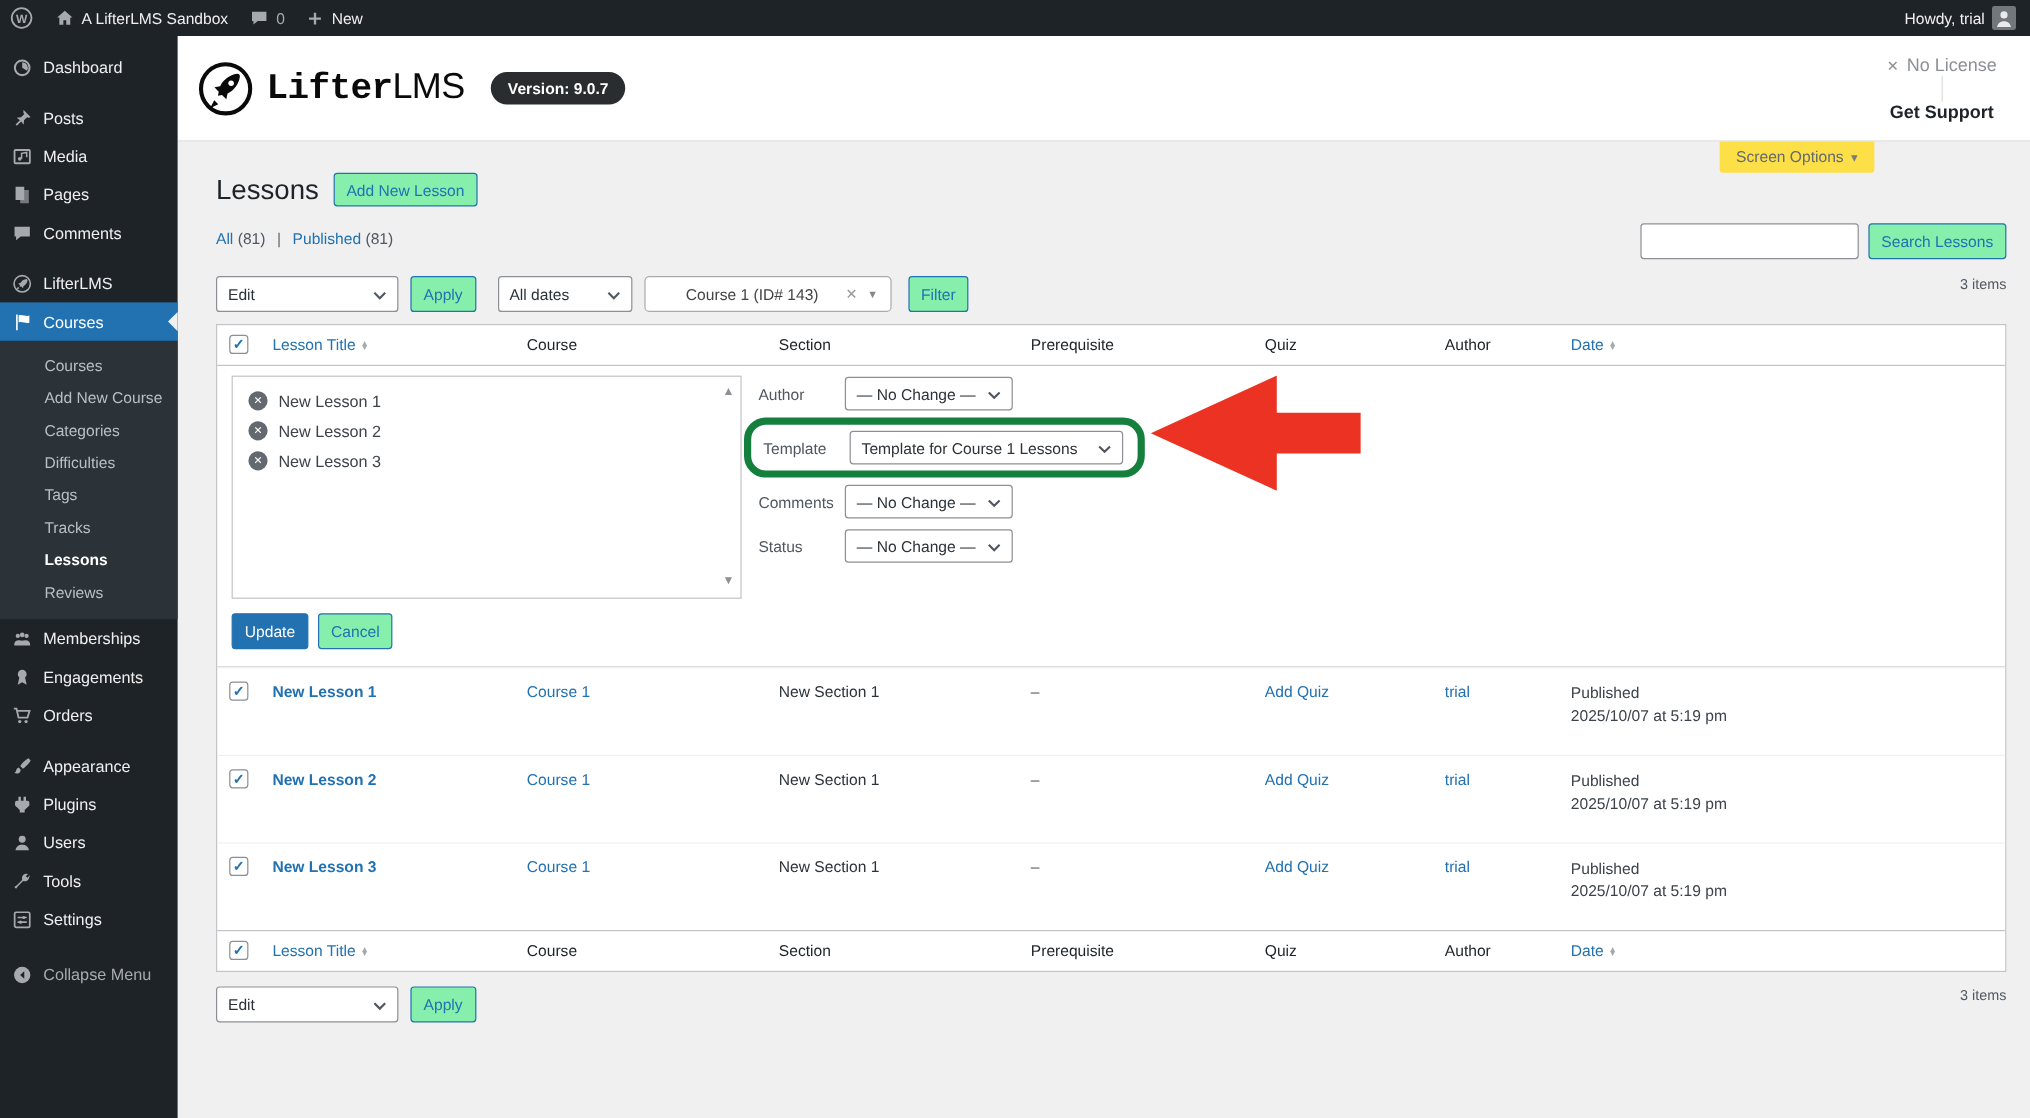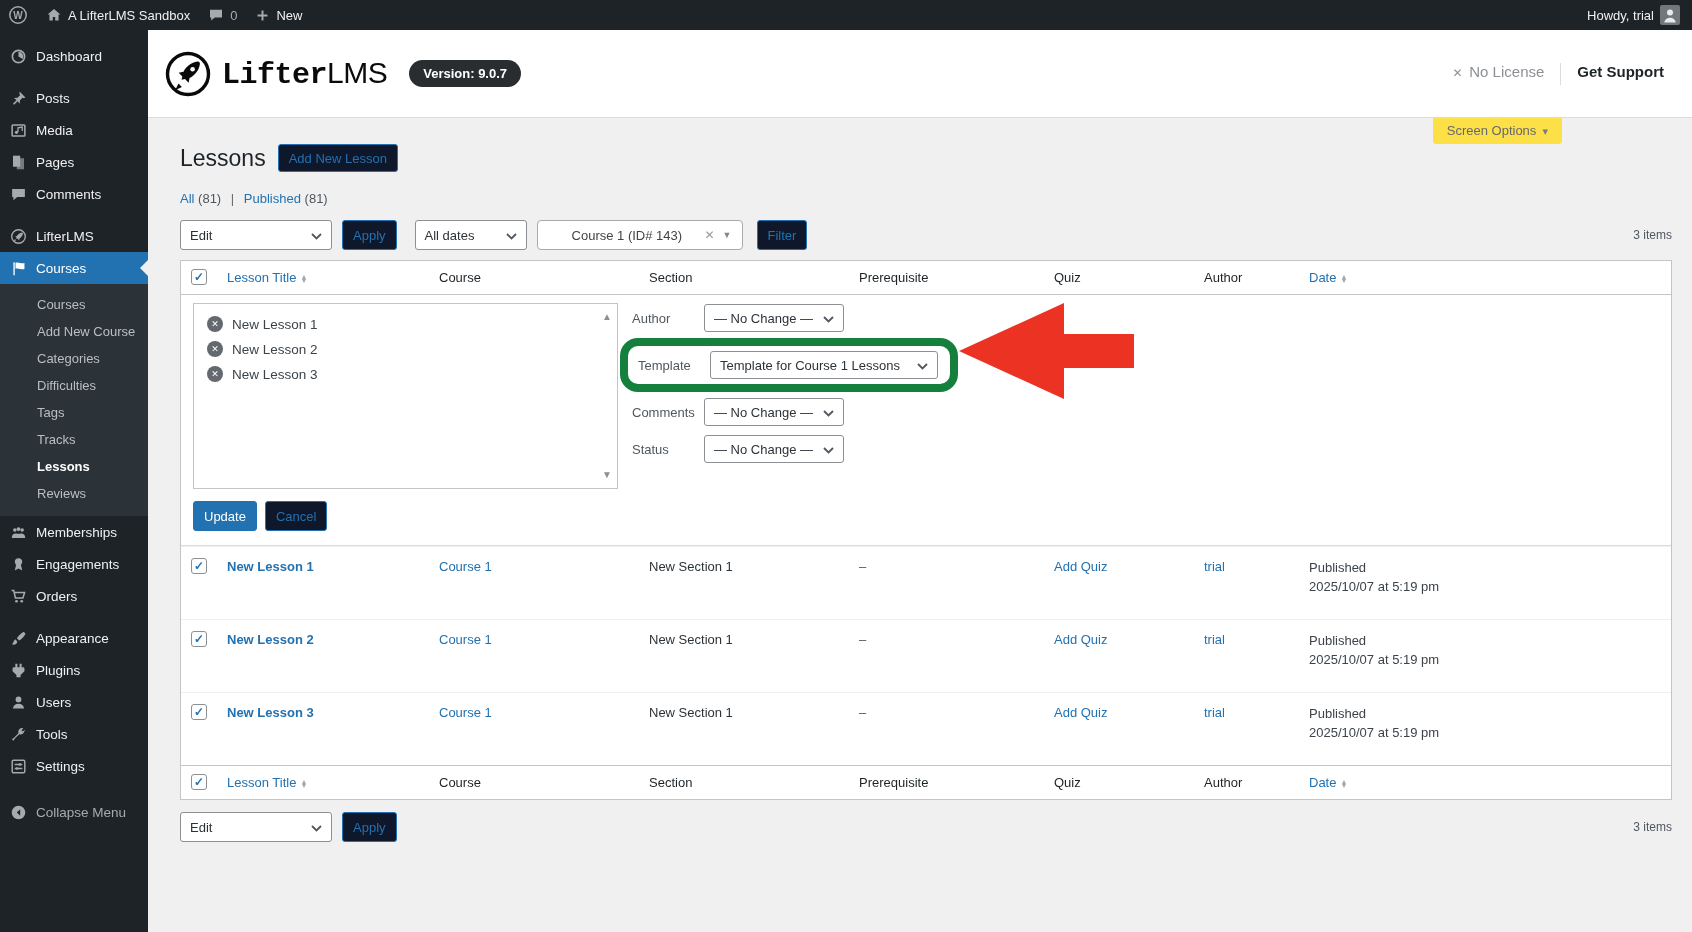--- a/index.html
+++ b/index.html
@@ -29,45 +29,45 @@
   .menu-item.collapse { color:#a7aaad; margin-top:14px; }
 
   
   #main { position:absolute; top:30px; left:148px; right:0; bottom:0; background:#f0f0f1; overflow:hidden; }
   .plugin-header { height:88px; background:#fff; border-bottom:1px solid #dcdcde; display:flex; align-items:center; justify-content:space-between; padding:0 28px 0 16px; }
   .brand { display:flex; align-items:center; gap:10px; }
   .wordmark { font-size:30px; letter-spacing:-0.5px; color:#0a0a0a; }
   .wordmark b { font-weight:700;font-family:Liberation Mono, monospace; }
   .wordmark span.light { font-weight:400; }
   .version-pill { margin-left:12px; background:#2a2d2f; color:#fff; font-size:13px; font-weight:700; border-radius:16px; padding:6px 14px; }
-  .header-right { display:flex; align-items:flex-start; font-size:15px; }
+  .header-right { display:flex; align-items:center; font-size:15px;flex-direction:column; }
   .no-license { color:#8c8f94; cursor:pointer; }
   .no-license::before { content:"\2715\00a0\00a0"; font-size:12px; }
   .hdr-sep { width:1px; height:22px; background:#dcdcde; margin:0 16px; }
   .get-support { font-weight:700; color:#1d2327; cursor:pointer; }
 
   .content { position:relative; padding:20px 20px 0 32px; }
   .screen-options-tab { position:absolute; top:0; right:130px; background:#fde047; color:#646970; padding:5px 14px 6px; font-size:13px; cursor:pointer; border-radius:0 0 3px 3px; }
   .screen-options-tab::after { content:"\00a0\00a0\25BE"; font-size:11px; color:#787c82; }
 
   .page-title-row { display:flex; align-items:center; gap:12px; margin-top:6px; }
   h1.page-title { font-size:23px; font-weight:400; color:#1d2327; }
-  .btn { display:inline-flex; align-items:center; justify-content:center; background:#0f172a; border:1px solid #2271b1; color:#2271b1; border-radius:3px; font-size:13px; padding:0 10px; height:30px; cursor:pointer; white-space:nowrap; }
+  .btn { display:inline-flex; align-items:center; justify-content:center; background:#86efac; border:1px solid #2271b1; color:#2271b1; border-radius:3px; font-size:13px; padding:0 10px; height:30px; cursor:pointer; white-space:nowrap; }
   .btn.small { height:28px; }
   .btn.primary { background:#2271b1; border-color:#2271b1; color:#fff; }
 
   .list-filter-row { display:flex; justify-content:space-between; align-items:flex-start; margin-top:14px; }
   .subsubsub { font-size:13px; padding-top:5px; }
   .subsubsub a { color:#2271b1; text-decoration:none; cursor:pointer; }
   .subsubsub .count { color:#50575e; }
   .subsubsub .sep { color:#646970; margin:0 6px; }
   .search-box { display:flex; gap:8px; }
   .search-input { width:182px; height:30px; border:1px solid #8c8f94; border-radius:3px; background:#fff; padding:0 8px; font-size:13px; }
 
-  .tablenav { display:flex; align-items:center; margin-top:14px; }
+  .tablenav { display:flex; margin-top:14px; }
   .tablenav .spacer { flex:1; }
   .items-count { color:#50575e; font-size:12px; }
   .wpselect { display:inline-flex; align-items:center; justify-content:space-between; gap:10px; background:#fff; border:1px solid #8c8f94; border-radius:3px; height:30px; padding:0 9px 0 9px; color:#2c3338; cursor:pointer; font-size:13px; }
   .chev svg { display:inline-block; }
   .sel-bulk { width:152px; margin-right:10px; }
   .sel-dates { width:112px; margin-left:18px; margin-right:10px; }
   .select2 { display:inline-flex; align-items:center; background:#fff; border:1px solid #aaaaaa; border-radius:4px; height:30px; padding:0 10px; width:206px; color:#444; cursor:pointer; margin-right:14px; }
   .select2 .s2-text { flex:1;margin-left:24px; }
   .s2-clear { color:#999; font-size:12px; margin-right:8px; cursor:pointer; }
   .s2-arrow { color:#888; font-size:9px; }
@@ -95,21 +95,21 @@
   .remove-ico { width:16px; height:16px; border-radius:50%; background:#646970; color:#fff; display:inline-flex; align-items:center; justify-content:center; font-size:9px; cursor:pointer; }
   .remove-ico::after { content:"\2715"; }
   .scroll-up, .scroll-down { position:absolute; right:5px; color:#8c8f94; font-size:10px; line-height:1; }
   .scroll-up { top:8px; } .scroll-down { bottom:8px; }
 
   .bulk-fields { position:relative; flex:1; padding-top:1px; }
   .field-row { display:flex; align-items:center; margin-bottom:9px; }
   .field-row label { width:72px; color:#50575e; font-size:13px; }
   .wpselect.bulk { height:28px; min-width:128px; }
   .wpselect.tmpl { min-width:228px; }
-  .highlight-ring { display:inline-block; width:fit-content; border:8px solid #15803d; border-radius:18px; padding:5px 12px 5px 10px; margin:-3px 0 6px -12px; background:transparent; }
+  .highlight-ring { display:inline-block; width:fit-content; border:6px solid #15803d; border-radius:18px; padding:5px 12px 5px 10px; margin:-3px 0 6px -12px; background:transparent; }
   .highlight-ring .field-row { margin-bottom:0; }
   .red-arrow { position:absolute; left:327px; top:0; }
   .bulk-buttons { display:flex; gap:8px; margin-top:12px;align-items:center; }
 
   .data-row { min-height:73px; border-top:1px solid #f0f0f1; }
   .data-row .td { padding-top:12px; }
   .data-row .cb-cell { padding-top:11px; }
   .row-title { font-weight:700; }
   .date-cell { line-height:1.45; color:#3c434a; }
   .dash { color:#50575e; }
@@ -360,20 +360,24 @@
       <span class="btn small">Add New Lesson</span>
     </div>
 
     <div class="list-filter-row">
       <div class="subsubsub">
         <a>All</a>
         <span class="count">(81)</span>
         <span class="sep">|</span>
         <a>Published</a>
         <span class="count">(81)</span>
+      </div>
+      <div class="search-box">
+        <input class="search-input" type="text" value="" style="">
+        <span class="btn">Search Lessons</span>
       </div>
     </div>
 
     <div class="tablenav">
       <span class="wpselect sel-bulk">
         <span>Edit</span>
         <span class="chev"><svg width="11" height="7" viewBox="0 0 11 7">
               <path d="M1 1l4.5 4.5L10 1" stroke="#50575e" stroke-width="1.8" fill="none"></path>
             </svg></span>
       </span>

